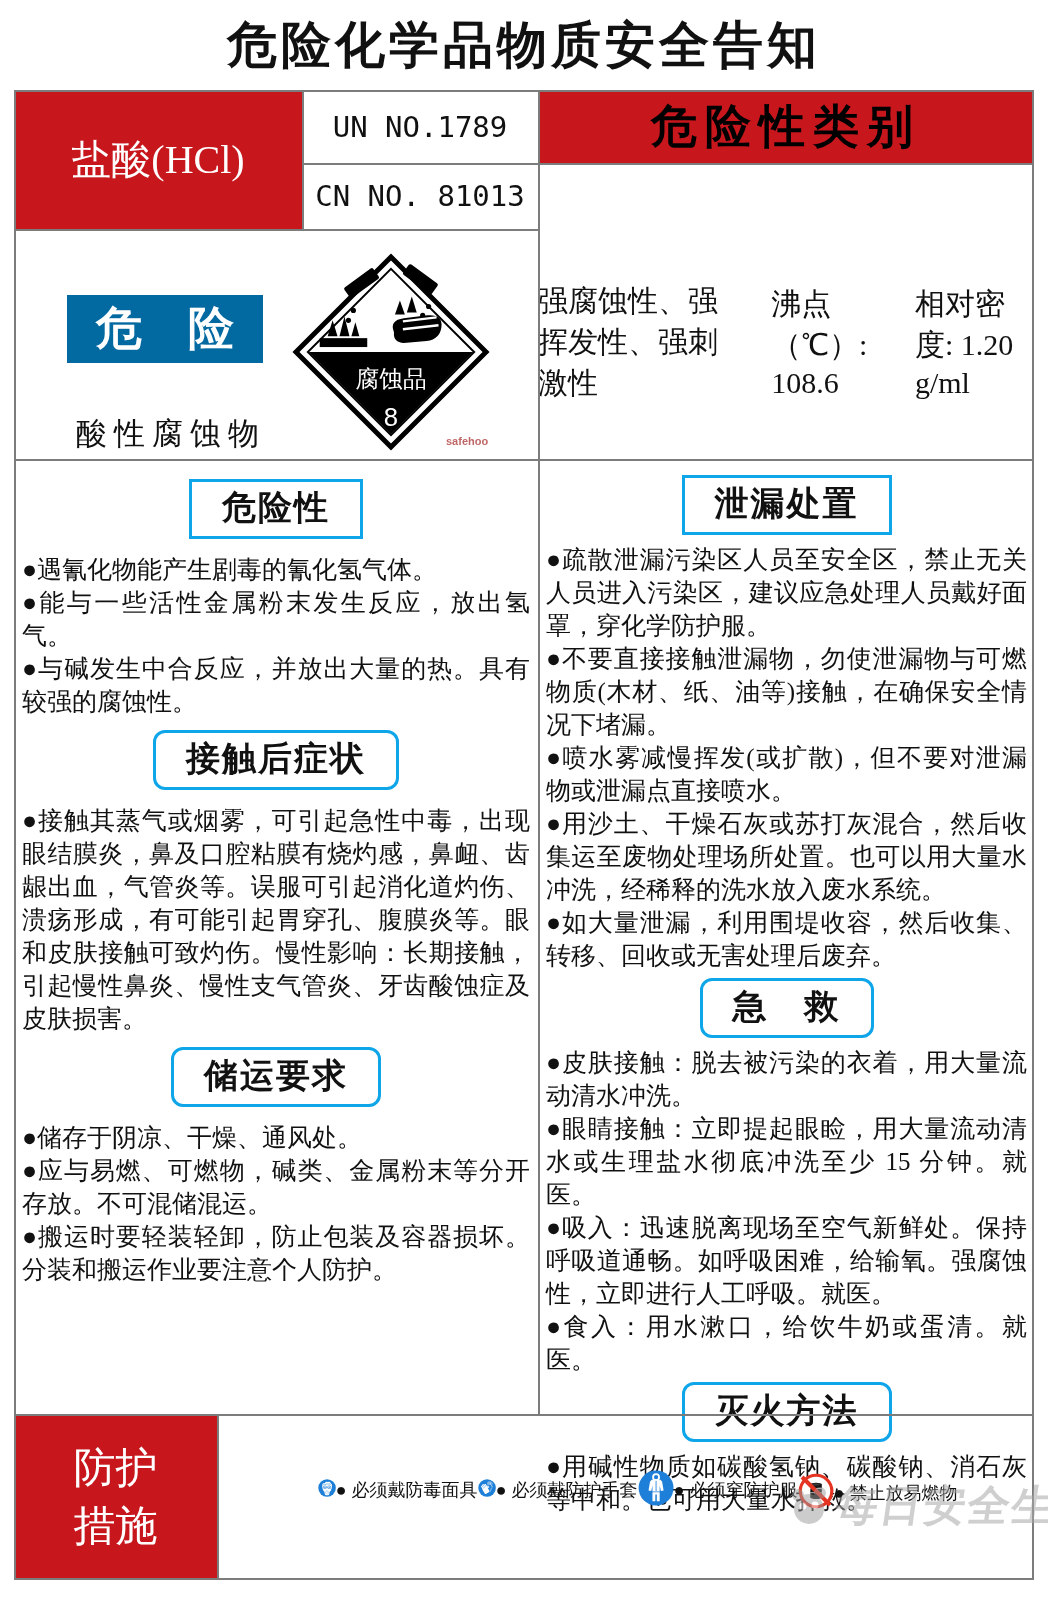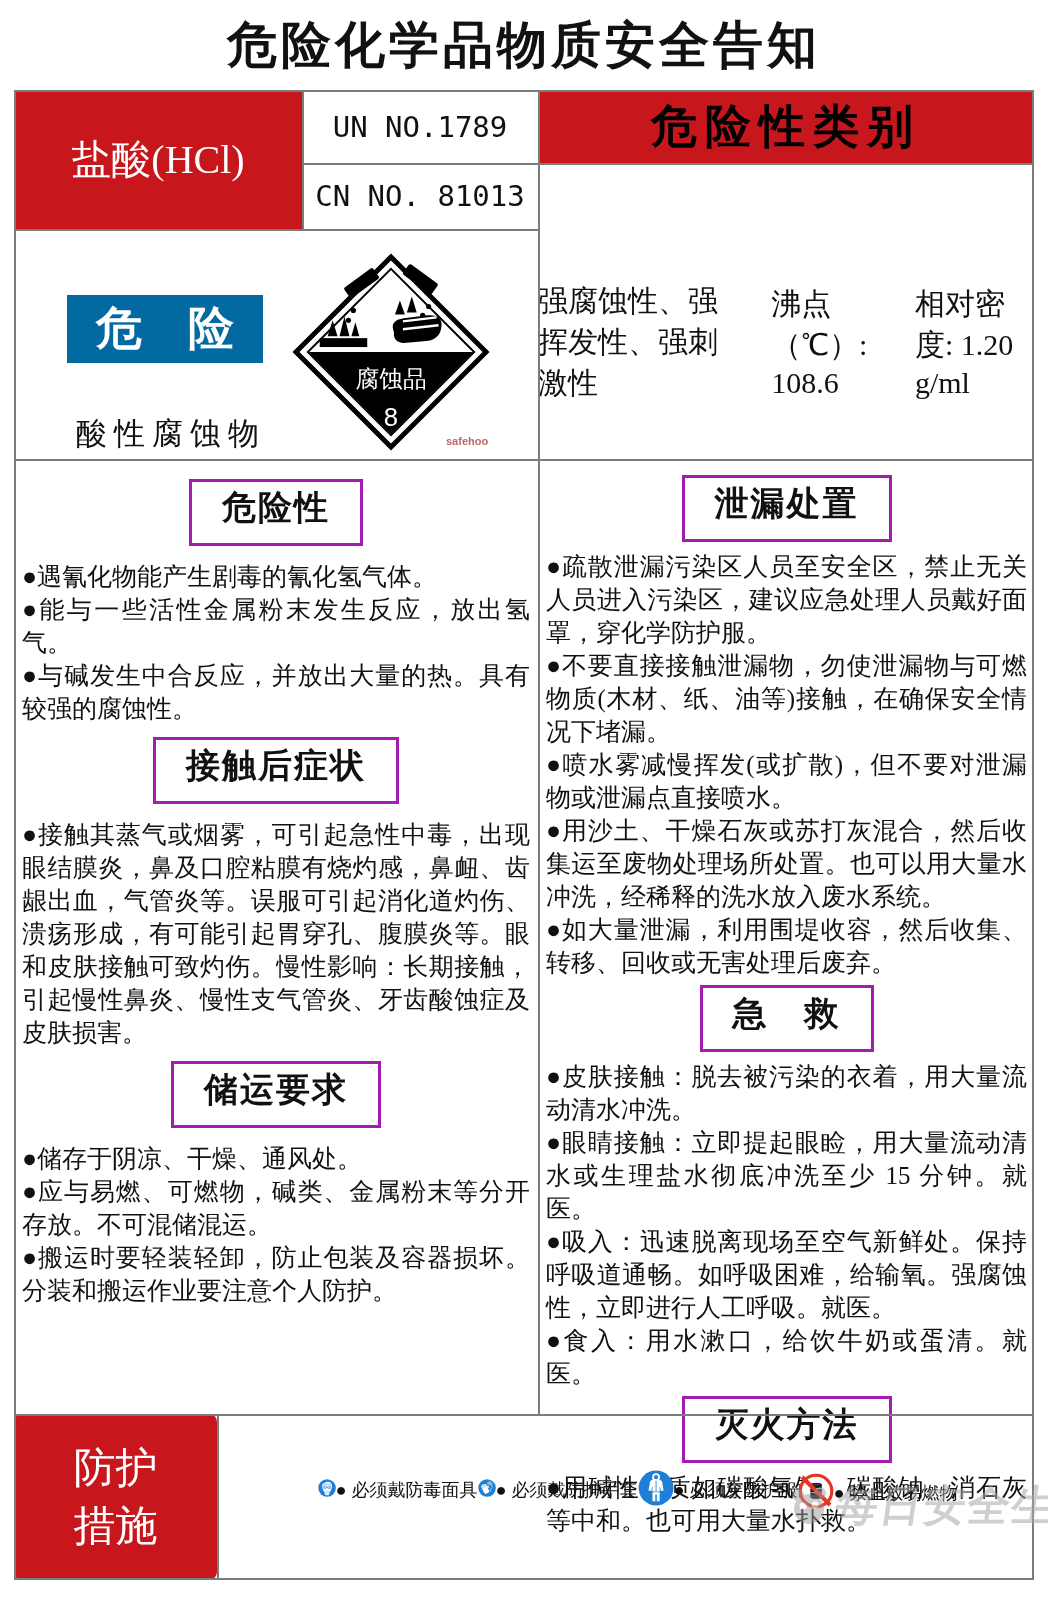--- a/index.html
+++ b/index.html
@@ -25,28 +25,28 @@
   .danger-box{position:absolute;left:53px;top:66px;width:196px;height:68px;background:#0369a1;color:#fff;
       display:flex;align-items:center;justify-content:center;font-family:"Liberation Sans",sans-serif;
       font-weight:bold;font-size:46px;}
   .diamond-wrap{position:absolute;left:278px;top:24px;width:198px;height:198px;}
   .category-label{position:absolute;left:62px;bottom:4px;font-size:31px;letter-spacing:7px;}
   .safehoo{position:absolute;left:432px;top:206px;font-size:11px;font-family:"Liberation Sans",sans-serif;
       color:#b04040;opacity:.8;font-weight:bold;}
   
   #cellG{left:14px;top:459px;width:524px;height:955px;padding:12px 8px 0 8px;z-index:1;}
   #cellH{left:538px;top:459px;width:496px;height:955px;padding:10px 7px 0 8px;z-index:1;}
-  .secbox{margin:8px auto 14px auto;width:max-content;border:3px solid #a21caf;padding:3px 30px 12px 30px;
+  .secbox{margin:8px auto 14px auto;width:max-content;border:3px solid #0ea5e9;padding:3px 30px 5px 30px;
       font-family:"Liberation Sans",sans-serif;font-weight:bold;font-size:34px;letter-spacing:2px;}
   #cellH .secbox{margin:6px auto 8px auto;}
-  .secbox.follow{margin-top:12px;}
+  .secbox.follow{margin-top:12px;border-radius:12px;}
   .bullet{margin:0;font-size:25px;line-height:33px;text-align:justify;text-justify:inter-ideograph;}
   
   #cellI{left:14px;top:1414px;width:203px;height:166px;display:flex;flex-direction:column;align-items:center;
-      justify-content:center;color:#fff;font-family:"Liberation Sans",sans-serif;font-size:42px;line-height:58px;z-index:1;border-radius:8px;}
+      justify-content:center;color:#fff;font-family:"Liberation Sans",sans-serif;font-size:42px;line-height:58px;z-index:1;}
   #cellJ{left:217px;top:1414px;width:817px;height:166px;display:flex;justify-content:center;align-items:flex-start;
       padding-top:14px;padding-left:24px;z-index:1;}
   .icon-group{width:160px;display:flex;flex-direction:row;align-items:center;}
   .icon-group svg{display:block;}
   .icon-caption{font-family:"Liberation Sans",sans-serif;font-size:18px;margin-top:4px;white-space:nowrap;color:#111;}
   .watermark{position:absolute;left:788px;top:1478px;z-index:6;display:flex;align-items:center;gap:4px;
       pointer-events:none;}
   .watermark-text{font-family:"Liberation Sans",sans-serif;font-weight:bold;font-size:42px;color:#a8a8a8;
       opacity:.55;letter-spacing:2px;transform:skewX(-8deg);white-space:nowrap;}
 </style>

